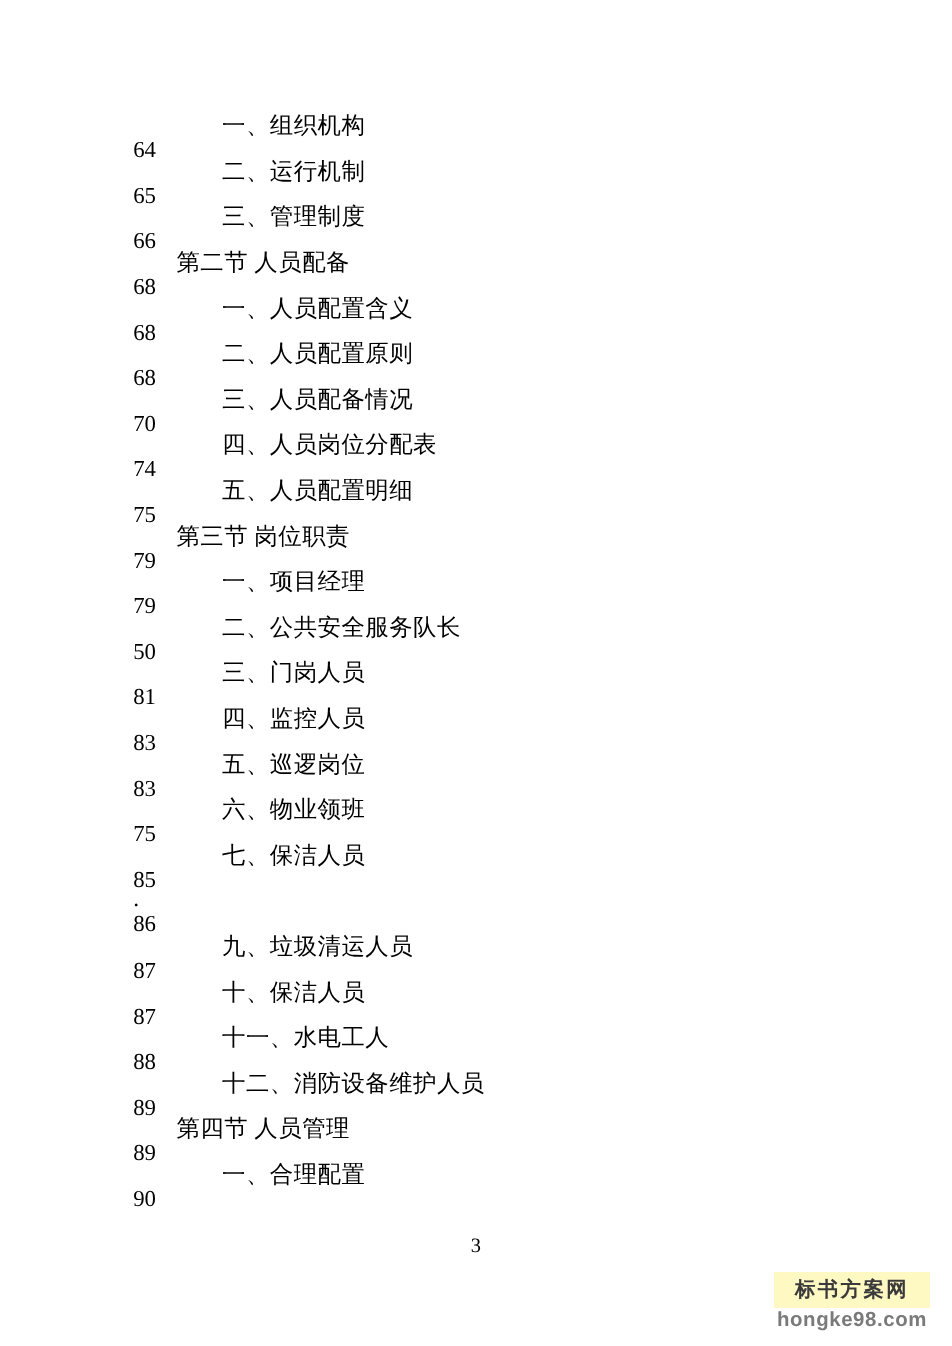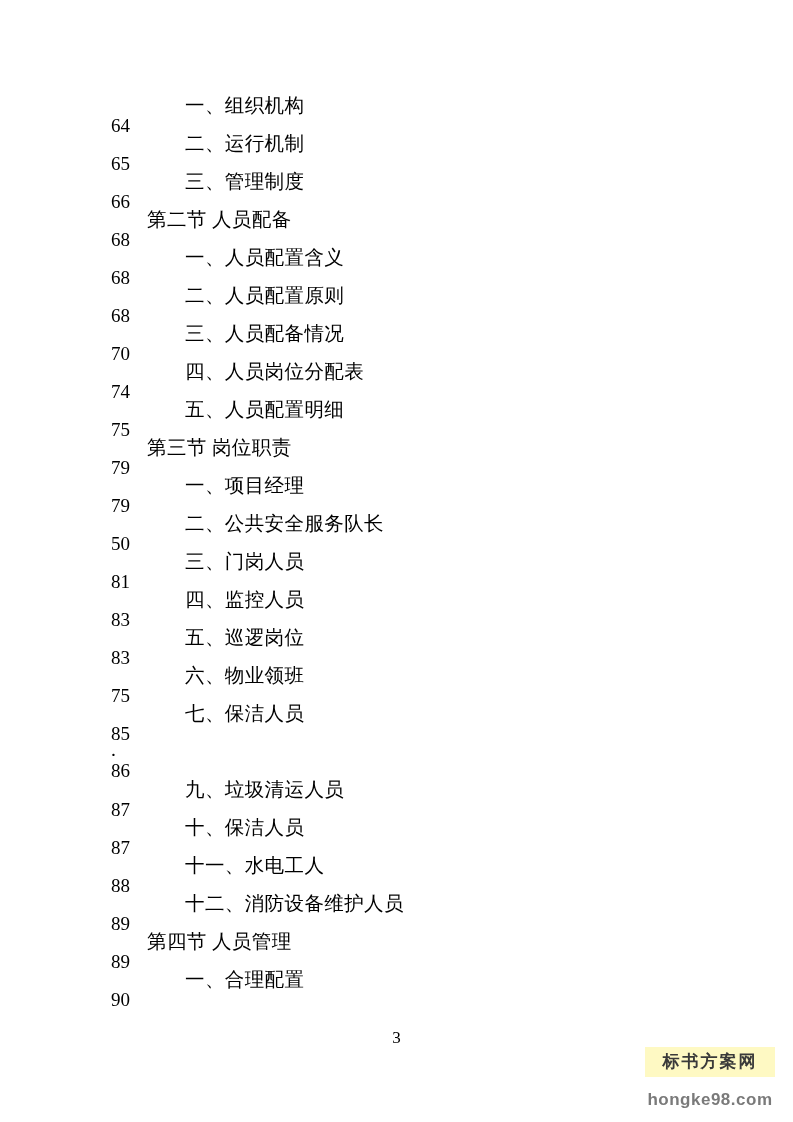--- a/index.html
+++ b/index.html
@@ -95,21 +95,21 @@
     color: #3a3a3a;
     font-size: 17px;
     letter-spacing: 2px;
     padding: 3px 4px 4px;
     font-weight: bold;
   }
   .watermark .wm-bottom {
     color: #7a7a7a;
     font-size: 17px;
     letter-spacing: 0.5px;
-    padding-top: 13px;
+    padding-top: 0;
     font-weight: bold;
   }
 </style>
 </head>
 <body>
 
 <div class="page">
 
   <div class="toc" id="toc">
       <div class="toc-row lvl-sub">

